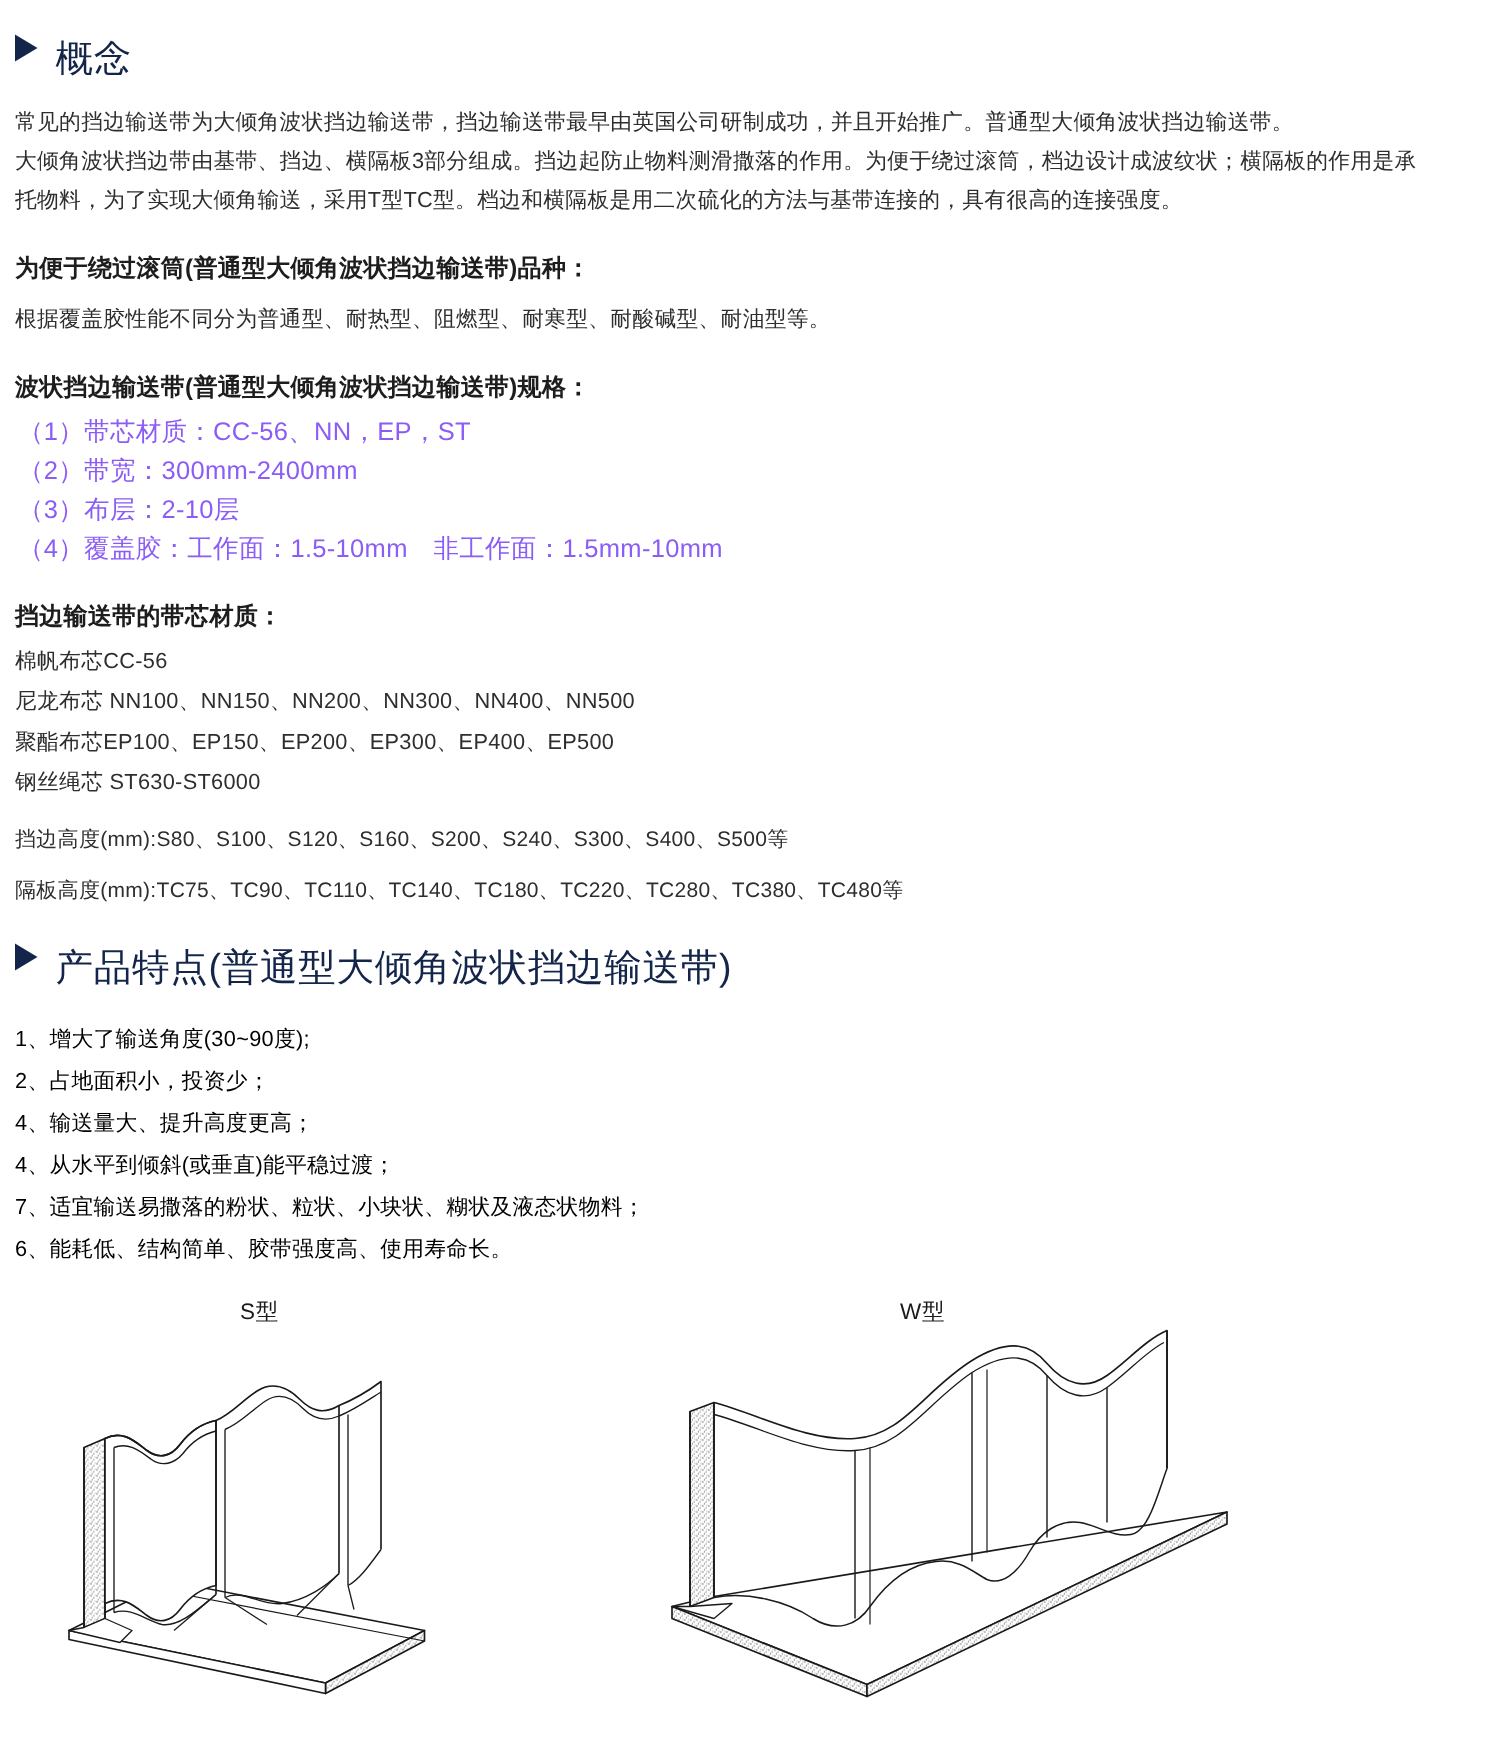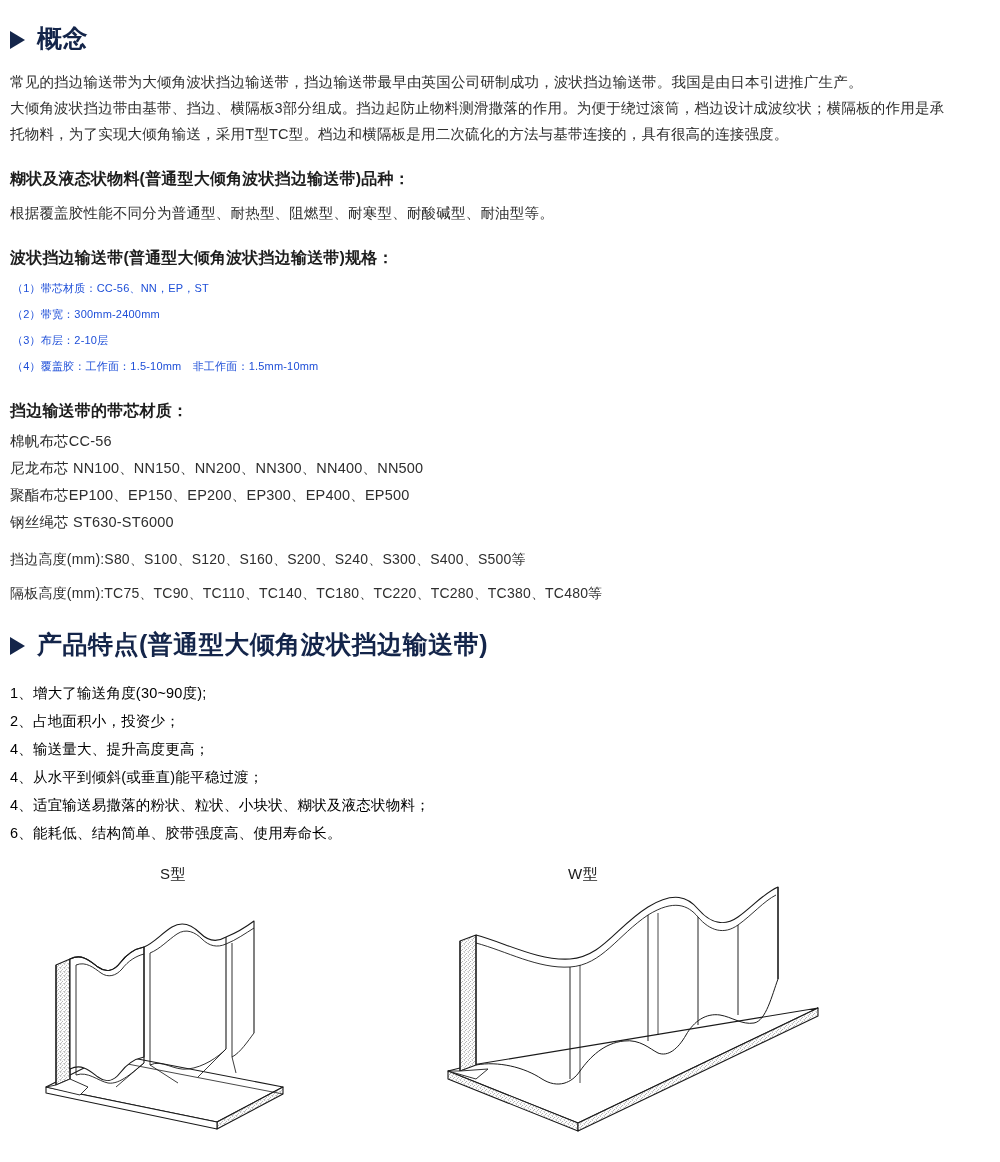--- a/index.html
+++ b/index.html
@@ -19,25 +19,25 @@
     position: relative;
     width: 1000px;
     height: 1162px;
     padding: 0;
     box-sizing: border-box;
   }
 
   
   .major-heading {
     display: flex;
-    align-items: center;
+    align-items: flex-start;
     gap: 12px;
     color: #14254a;
     font-size: 25px;
-    font-weight: bold;
+    font-weight: normal;
     letter-spacing: 0.5px;
   }
   .major-heading.h-concept { margin: 22px 0 0 10px; }
   .major-heading.h-features { margin: 0 0 0 10px; }
   .tri-icon {
     width: 0; height: 0;
     border-left: 15px solid #14254a;
     border-top: 9px solid transparent;
     border-bottom: 9px solid transparent;
     flex: 0 0 auto;
@@ -59,23 +59,23 @@
   .sub-heading {
     margin: 0 0 0 10px;
     font-size: 16px;
     font-weight: bold;
     color: #1d1d1d;
     letter-spacing: 0.2px;
   }
 
   .spec-line {
     margin: 0 0 0 12px;
-    font-size: 11px;
+    font-size: 17px;
     line-height: 26px;
-    color: #1d4ed8;
+    color: #8b5cf6;
     letter-spacing: 0.2px;
     white-space: nowrap;
   }
   .mat-line {
     margin: 0 0 0 10px;
     font-size: 14.5px;
     line-height: 27px;
     color: #2e2e2e;
     letter-spacing: 0.2px;
     white-space: nowrap;
@@ -109,48 +109,48 @@
     margin-top: 18px;
     height: 300px;
   }
   .diagram-label {
     position: absolute;
     font-size: 15px;
     color: #1a1a1a;
     letter-spacing: 0.5px;
   }
   .label-s { left: 160px; top: 0px; }
-  .label-w { left: 568px; top: 0px; }
+  .label-w { left: 600px; top: 0px; }
   .svg-s { position: absolute; left: 40px; top: 22px; }
   .svg-w { position: absolute; left: 420px; top: 18px; }
 </style>
 </head>
 <body>
 
 <div class="page">
 
   <div class="major-heading h-concept">
     <span class="tri-icon"></span>
     <span>概念</span>
   </div>
 
   <div class="gap-14"></div>
 
   <div class="para">
-    <div class="para-line">常见的挡边输送带为大倾角波状挡边输送带，挡边输送带最早由英国公司研制成功，波状挡边输送带。我国是由日本引进推广生产。</div>
+    <div class="para-line">常见的挡边输送带为大倾角波状挡边输送带，挡边输送带最早由英国公司研制成功，并且开始推广。普通型大倾角波状挡边输送带。</div>
   </div>
 
   <div class="para">
     <div class="para-line">大倾角波状挡边带由基带、挡边、横隔板3部分组成。挡边起防止物料测滑撒落的作用。为便于绕过滚筒，档边设计成波纹状；横隔板的作用是承</div>
     <div class="para-line">托物料，为了实现大倾角输送，采用T型TC型。档边和横隔板是用二次硫化的方法与基带连接的，具有很高的连接强度。</div>
   </div>
 
   <div class="gap-22"></div>
 
-  <div class="sub-heading">糊状及液态状物料(普通型大倾角波状挡边输送带)品种：</div>
+  <div class="sub-heading">为便于绕过滚筒(普通型大倾角波状挡边输送带)品种：</div>
   <div class="gap-10"></div>
   <div class="para">根据覆盖胶性能不同分为普通型、耐热型、阻燃型、耐寒型、耐酸碱型、耐油型等。</div>
 
   <div class="gap-22"></div>
 
   <div class="sub-heading">波状挡边输送带(普通型大倾角波状挡边输送带)规格：</div>
   <div class="gap-6"></div>
   <div>
     <div class="spec-line">（1）带芯材质：CC-56、NN，EP，ST</div>
     <div class="spec-line">（2）带宽：300mm-2400mm</div>
@@ -182,21 +182,21 @@
     <span>产品特点(普通型大倾角波状挡边输送带)</span>
   </div>
 
   <div class="gap-18"></div>
 
   <div>
     <div class="feature-line">1、增大了输送角度(30~90度);</div>
     <div class="feature-line">2、占地面积小，投资少；</div>
     <div class="feature-line">4、输送量大、提升高度更高；</div>
     <div class="feature-line">4、从水平到倾斜(或垂直)能平稳过渡；</div>
-    <div class="feature-line">4、适宜输送易撒落的粉状、粒状、小块状、糊状及液态状物料；</div>
+    <div class="feature-line">7、适宜输送易撒落的粉状、粒状、小块状、糊状及液态状物料；</div>
     <div class="feature-line">6、能耗低、结构简单、胶带强度高、使用寿命长。</div>
   </div>
 
   <div class="diagrams">
 
     <div class="diagram-label label-s">S型</div>
     <div class="diagram-label label-w">W型</div>
 
     <svg class="svg-s" width="300" height="250" viewBox="0 0 300 250">
       <defs>

